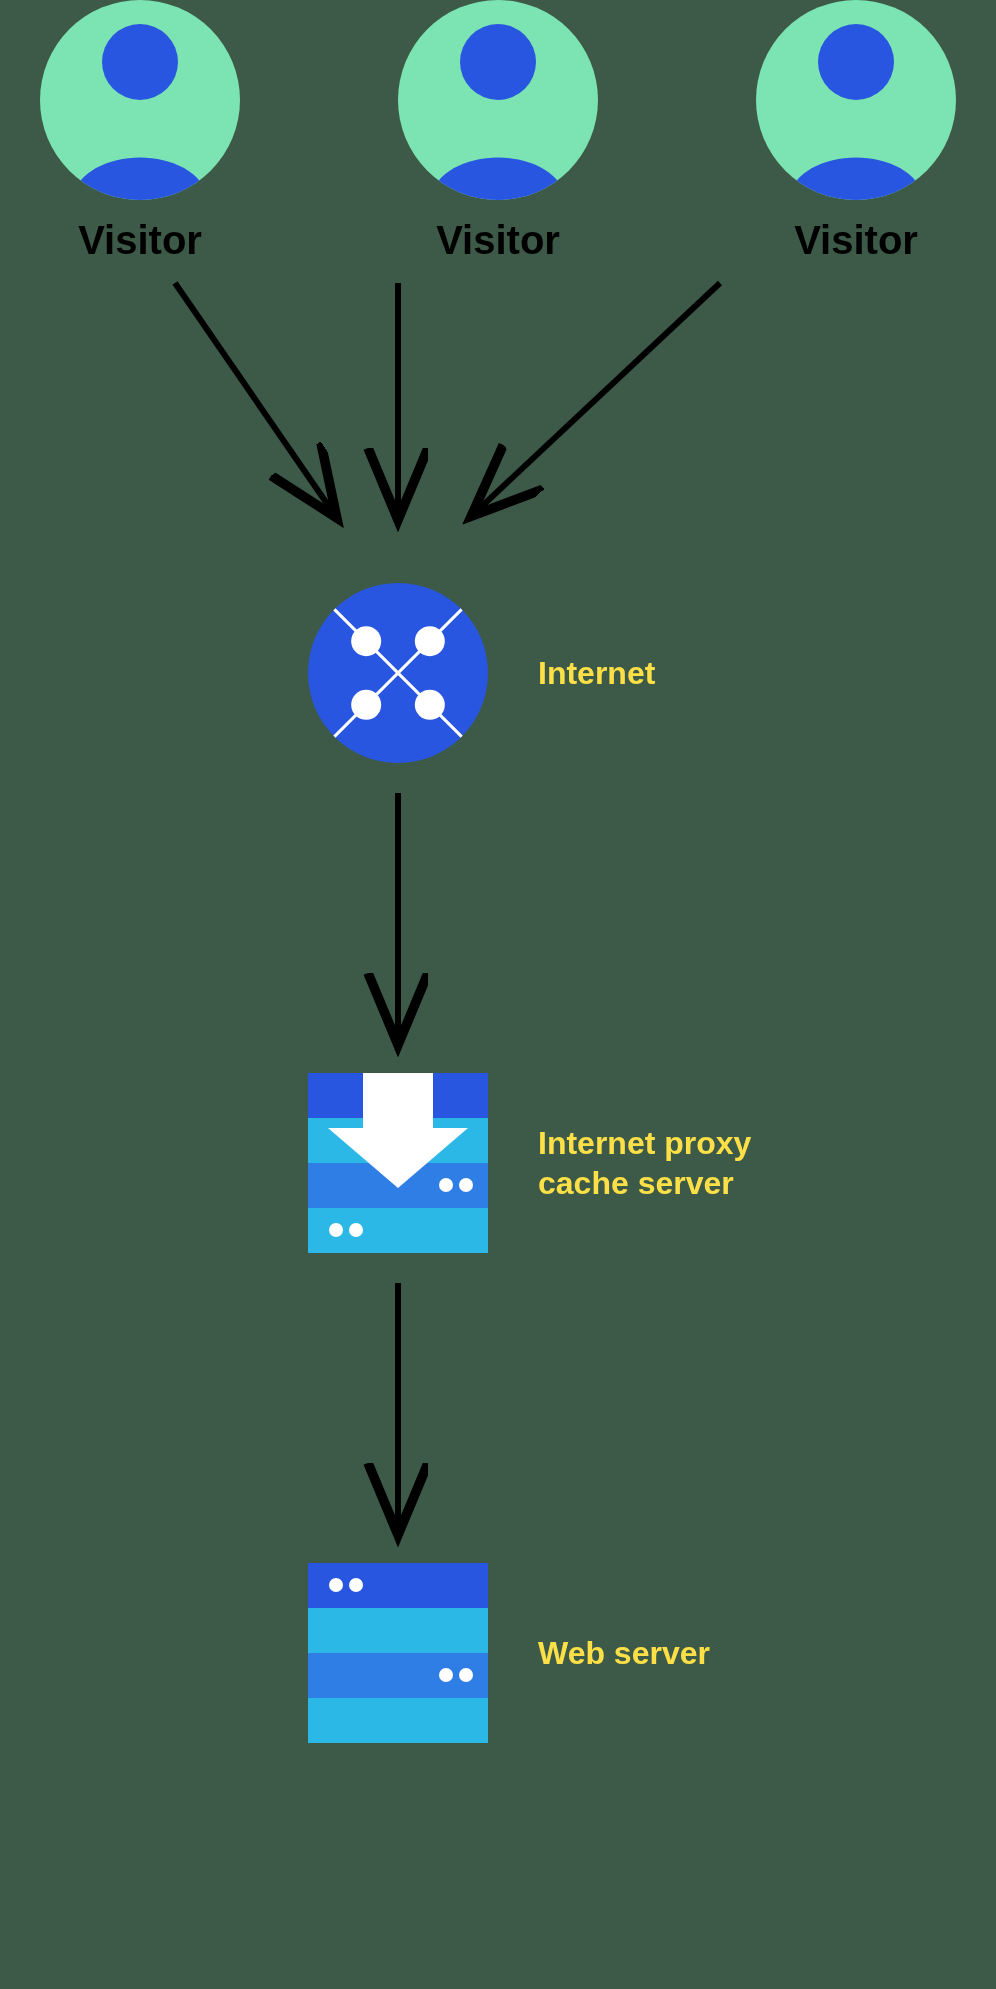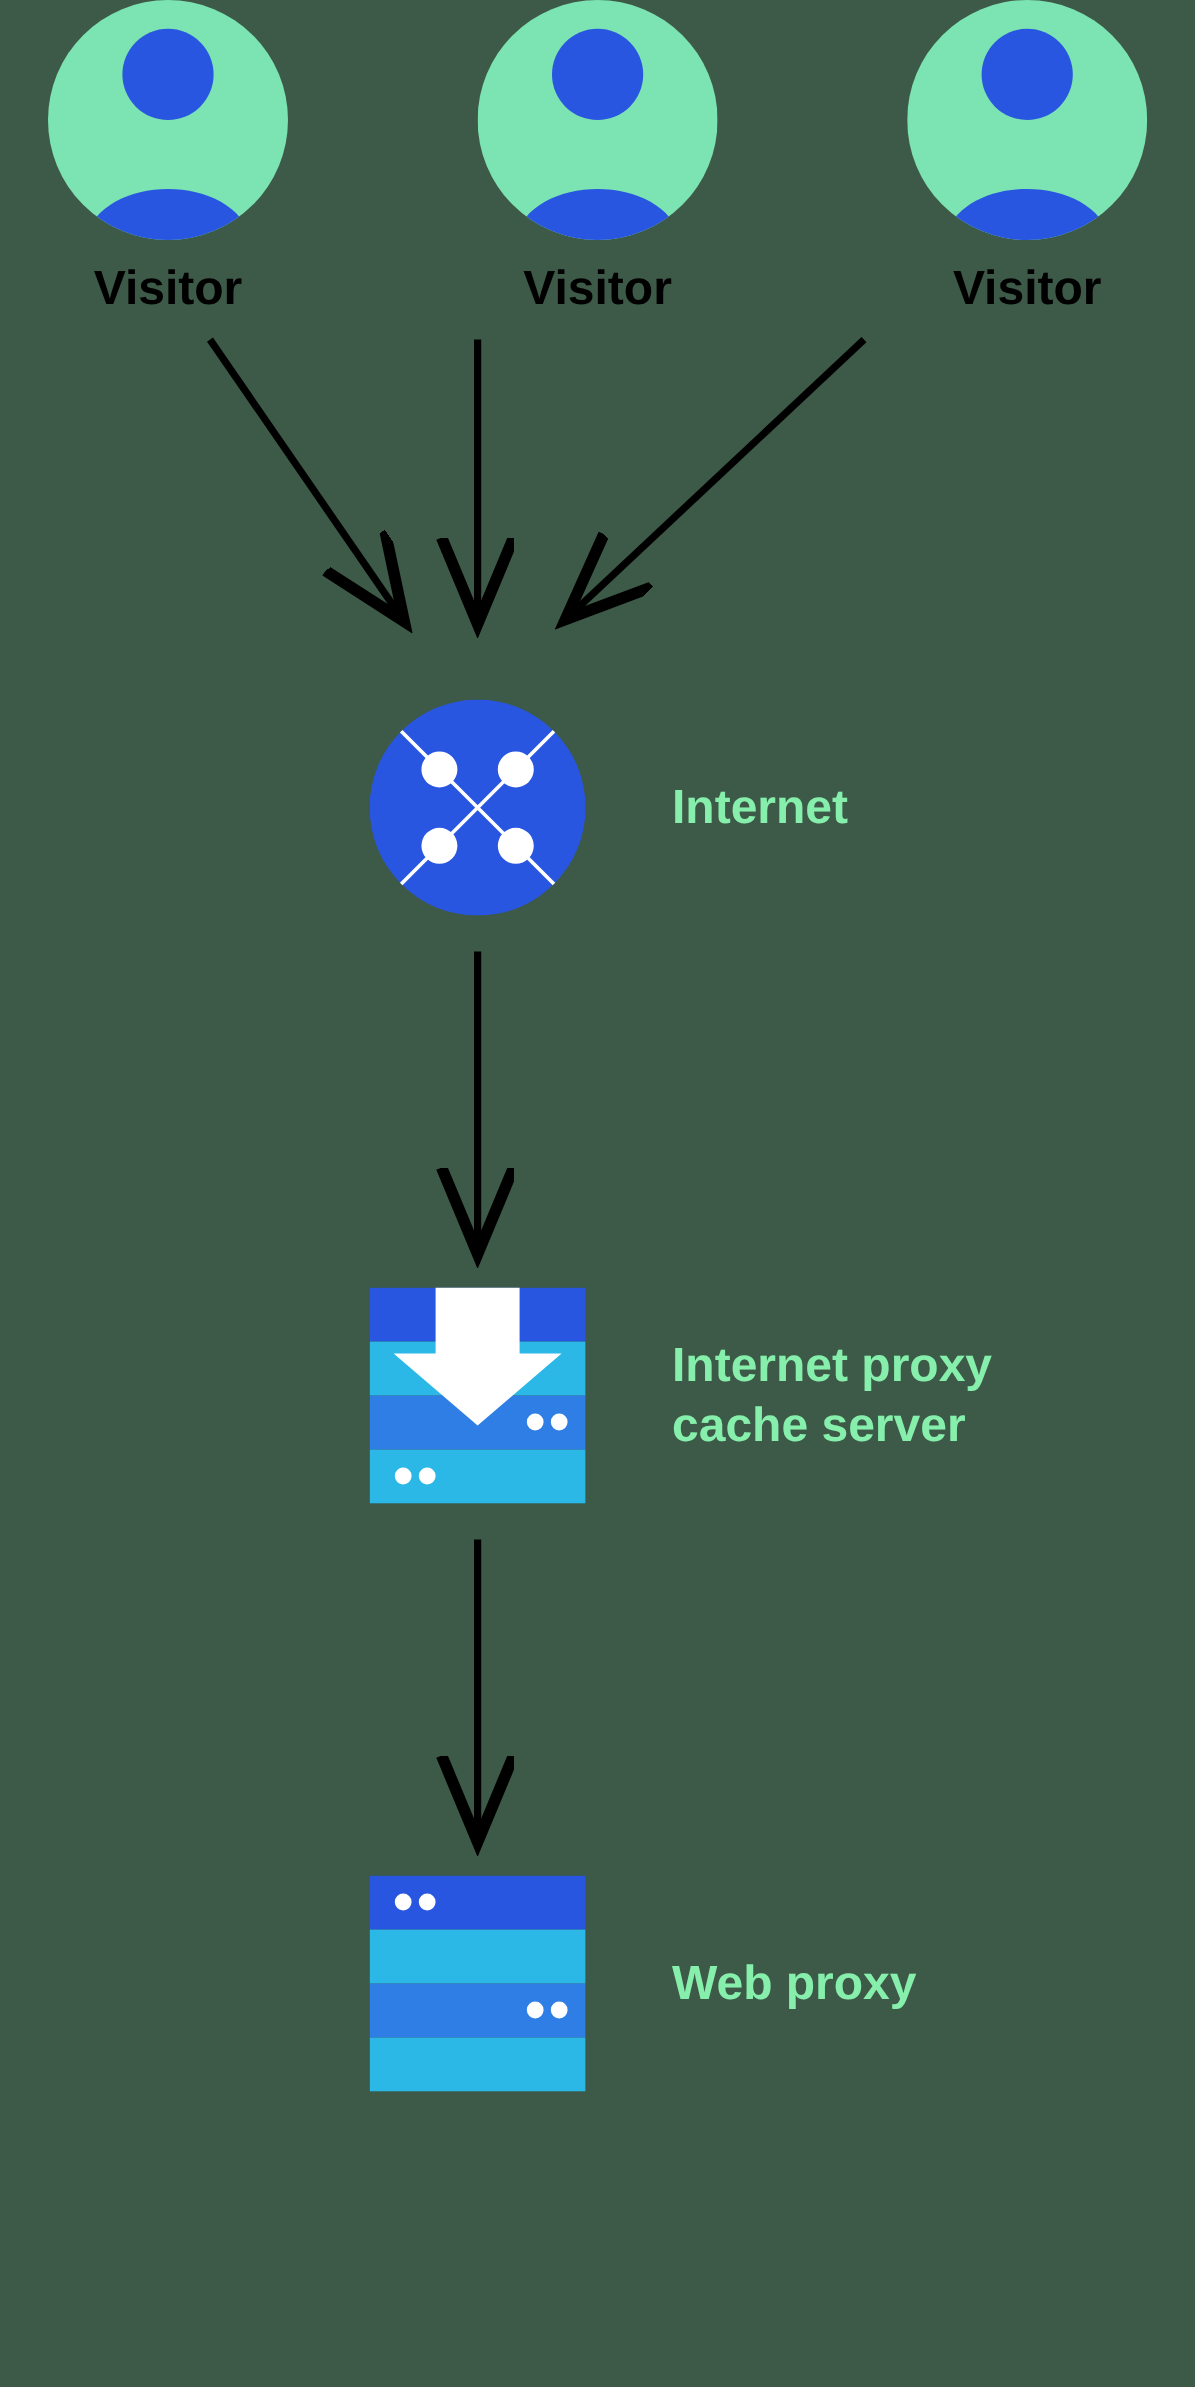--- a/index.html
+++ b/index.html
@@ -34,24 +34,24 @@
     align-items: center;
     justify-content: flex-start;
     padding-left: 308px;
   }
   .node-icon {
     width: 180px;
     height: 180px;
     flex-shrink: 0;
   }
   .node-label {
-    margin-left: 72px;
-    font-size: 40px;
+    margin-left: 50px;
+    font-size: 32px;
     font-weight: 800;
-    color: #86efac;
+    color: #fde047;
     line-height: 1.25;
     white-space: pre-line;
   }
   svg { display: block; }
   .arrow-zone { position: relative; height: 260px; }
   .arrow-zone svg { position: absolute; }
 </style>
 </head>
 <body>
 
@@ -169,14 +169,14 @@
       <rect x="0" y="0" width="180" height="45" fill="#2956e0"></rect>
       <rect x="0" y="45" width="180" height="45" fill="#2bb8e6"></rect>
       <rect x="0" y="90" width="180" height="45" fill="#2f7ee6"></rect>
       <rect x="0" y="135" width="180" height="45" fill="#2bb8e6"></rect>
       <circle cx="28" cy="22" r="7" fill="#fff"></circle>
       <circle cx="48" cy="22" r="7" fill="#fff"></circle>
       <circle cx="138" cy="112" r="7" fill="#fff"></circle>
       <circle cx="158" cy="112" r="7" fill="#fff"></circle>
     </svg>
   </div>
-  <div class="node-label">Web proxy</div>
+  <div class="node-label">Web server</div>
 </div>
 
 </body></html>

